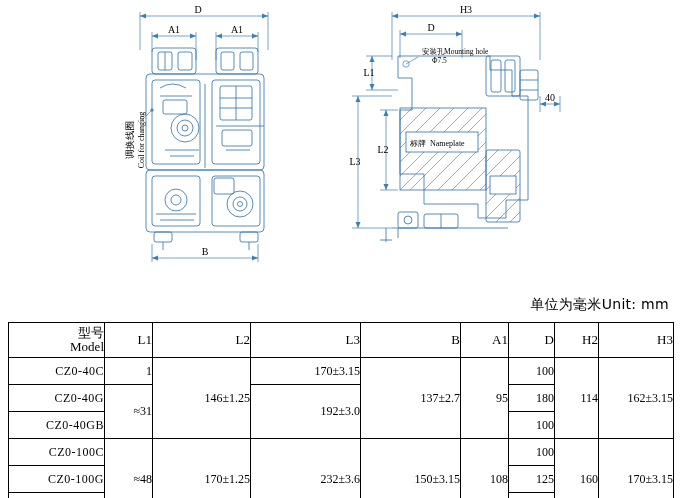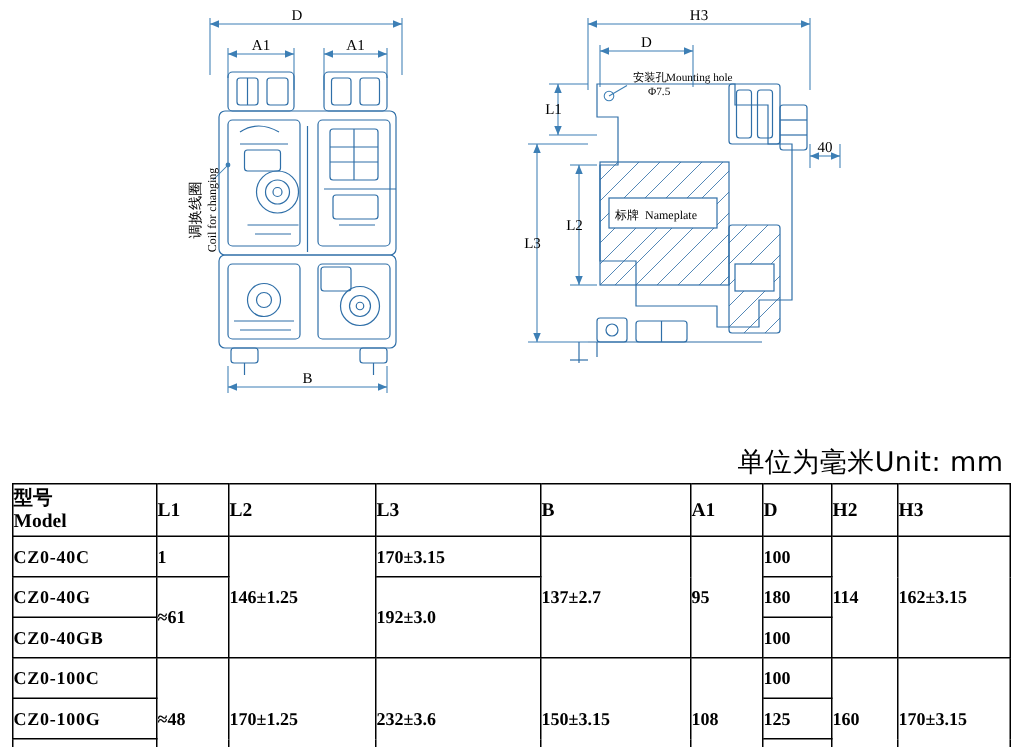--- a/index.html
+++ b/index.html
@@ -31,45 +31,45 @@
   }
   .drawing-area svg {
     display: block;
   }
 
   
   .unit-note {
     position: absolute;
     right: 12px;
     top: 296px;
-    font-size: 18px;
+    font-size: 14px;
     letter-spacing: 0.3px;
     white-space: nowrap;
   }
 
   
   .table-wrap {
     position: absolute;
     left: 8px;
     top: 322px;
     width: 665px;
   }
   table.spec {
     border-collapse: collapse;
     width: 665px;
     table-layout: fixed;
     font-size: 12px;
   }
   table.spec th, table.spec td {
     border: 1px solid #000000;
-    text-align: left;
+    text-align: right;
     vertical-align: middle;
     padding: 0;
     height: 26px;
-    font-weight: bold;
+    font-weight: normal;
     font-size: 12px;
   }
   table.spec thead th {
     height: 34px;
     font-size: 13px;
     line-height: 1.05;
   }
   td.model-cell {
     text-align: left;
     padding-left: 6px;
@@ -339,21 +339,21 @@
           <td>170±3.15</td>
           <td rowspan="3">137±2.7</td>
           <td rowspan="3">95</td>
           <td>100</td>
           <td rowspan="3">114</td>
           <td rowspan="3">162±3.15</td>
         </tr>
 
         <tr>
           <td class="model-cell">CZ0-40G</td>
-          <td rowspan="2">≈61</td>
+          <td rowspan="2">≈31</td>
           <td rowspan="2">192±3.0</td>
           <td>180</td>
         </tr>
 
         <tr>
           <td class="model-cell">CZ0-40GB</td>
           <td>100</td>
         </tr>
 
         <tr>

